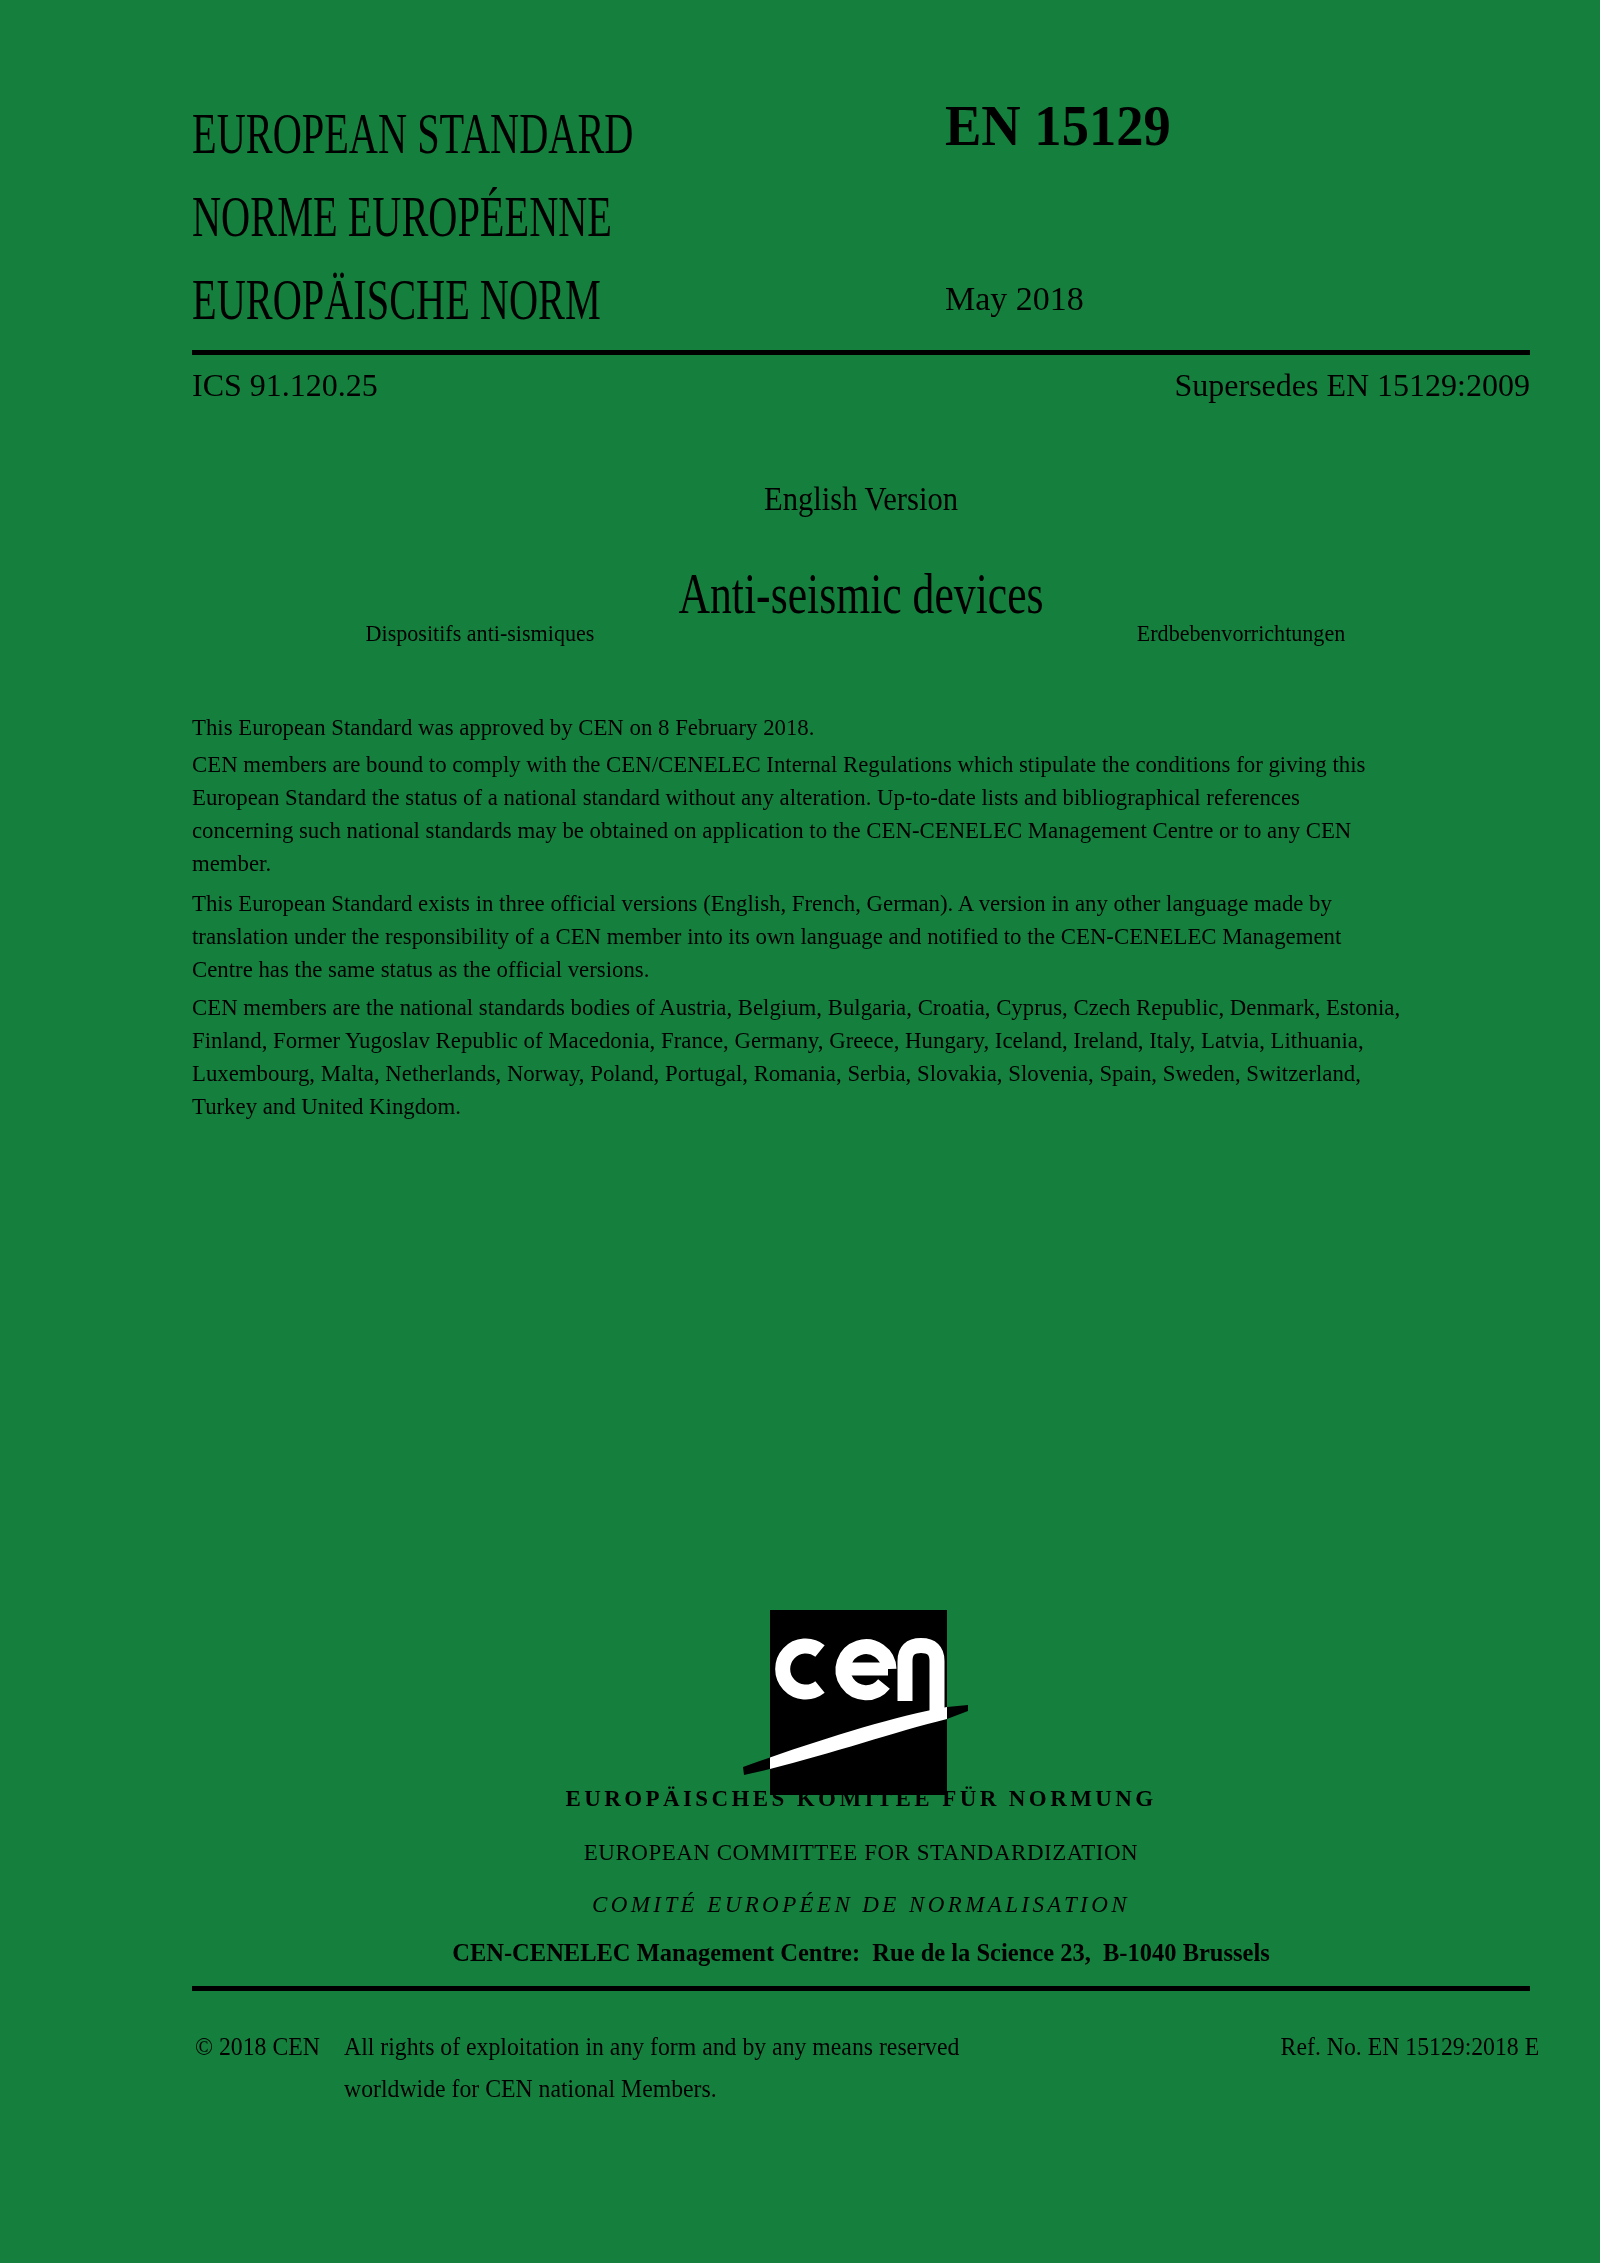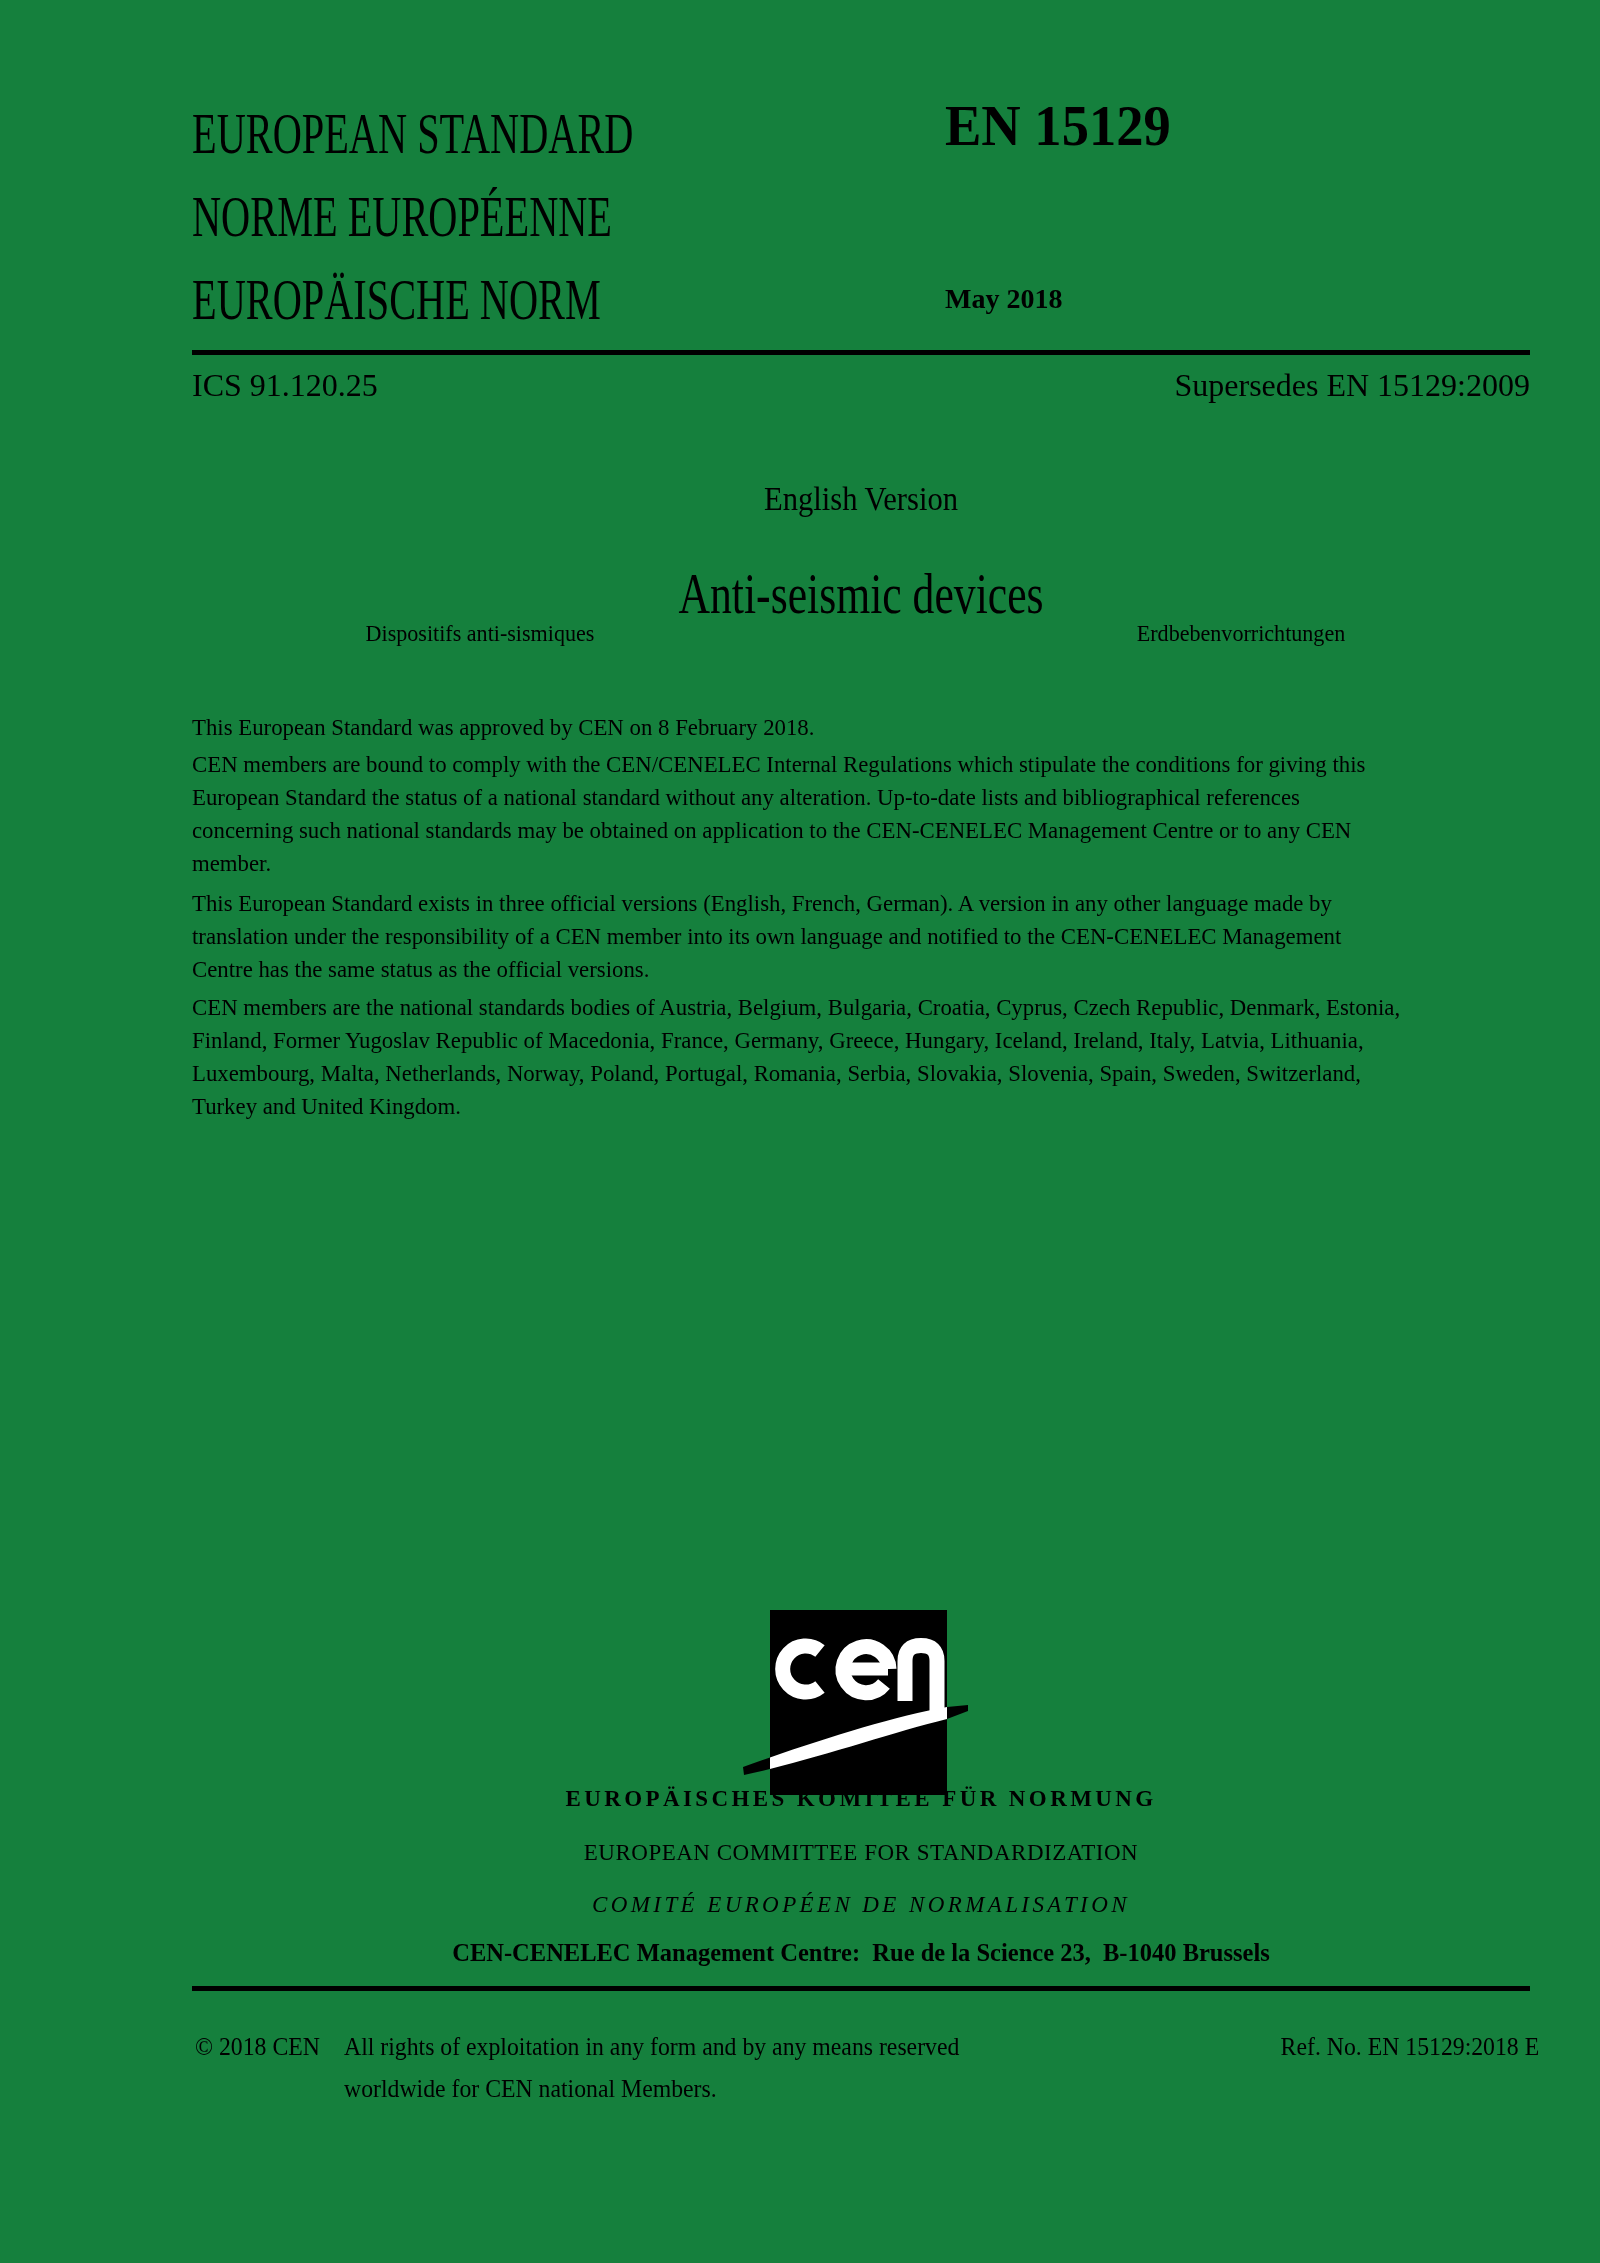--- a/index.html
+++ b/index.html
@@ -10,21 +10,21 @@
     overflow:hidden;
     padding-left:9px;
   }
   .abs { position:absolute; }
 
   
   .std-title { left:192px; font-size:56px; line-height:56px;
     transform:scaleX(.72); transform-origin:0 0; white-space:nowrap; }
   .en-num { left:945px; top:97px; font-size:58px; line-height:58px; font-weight:bold;
     transform:scaleX(.94); transform-origin:0 0; white-space:nowrap; }
-  .date { left:945px; top:284px; font-size:28px; line-height:30px; white-space:nowrap;font-weight:bold; }
+  .date { left:945px; top:284px; font-size:34px; line-height:30px; white-space:nowrap; }
 
   .rule { left:192px; width:1338px; height:5px; background:#000; }
 
   .meta-row { left:192px; top:372px; width:1338px; display:flex;
     justify-content:space-between; font-size:32px; line-height:26px; }
 
   .center-band { left:192px; width:1338px; text-align:center; }
   .version { top:482px; font-size:34px; line-height:34px;
     transform:scaleX(.9); transform-origin:50% 0; }
   .doc-title { top:566px; font-size:56px; line-height:56px;

